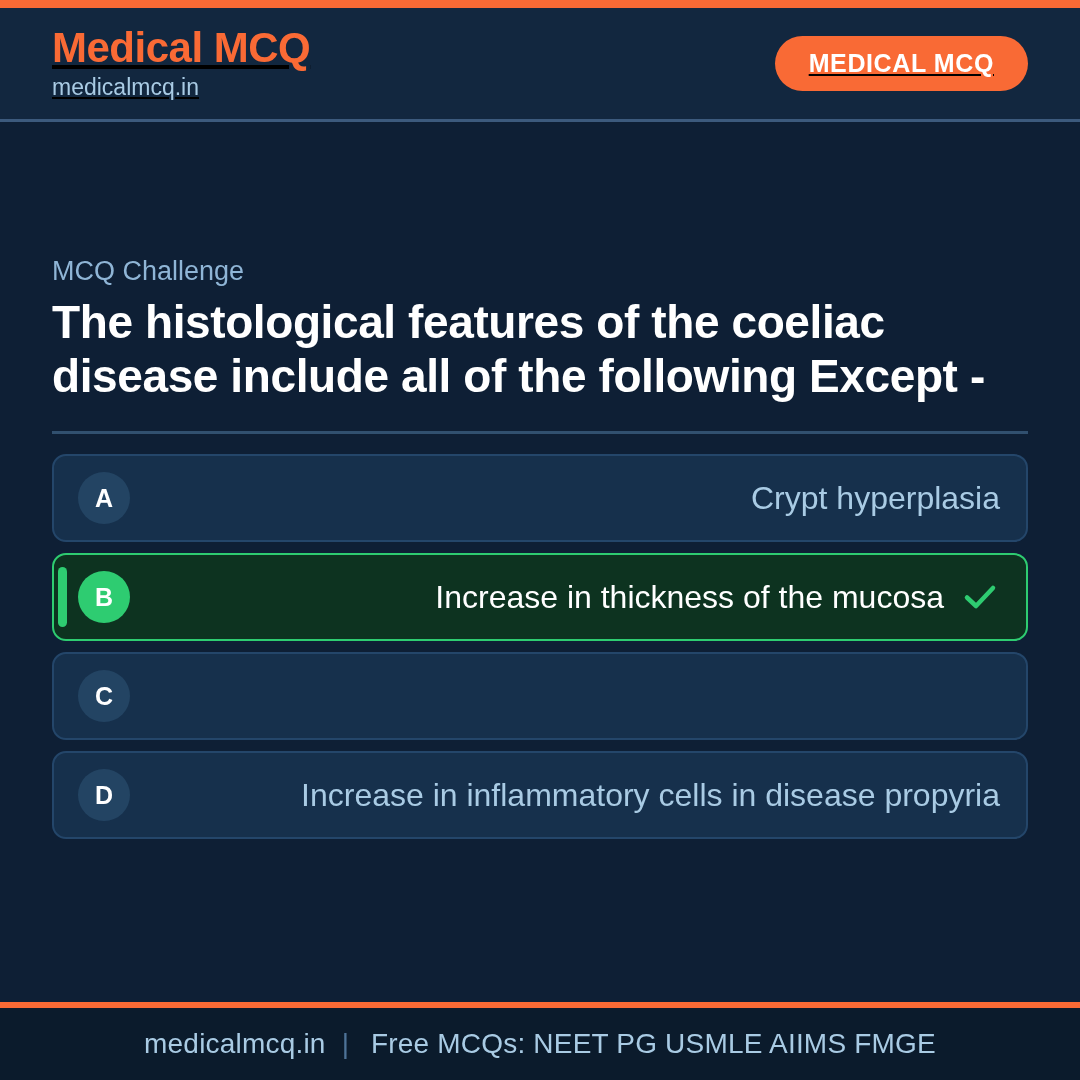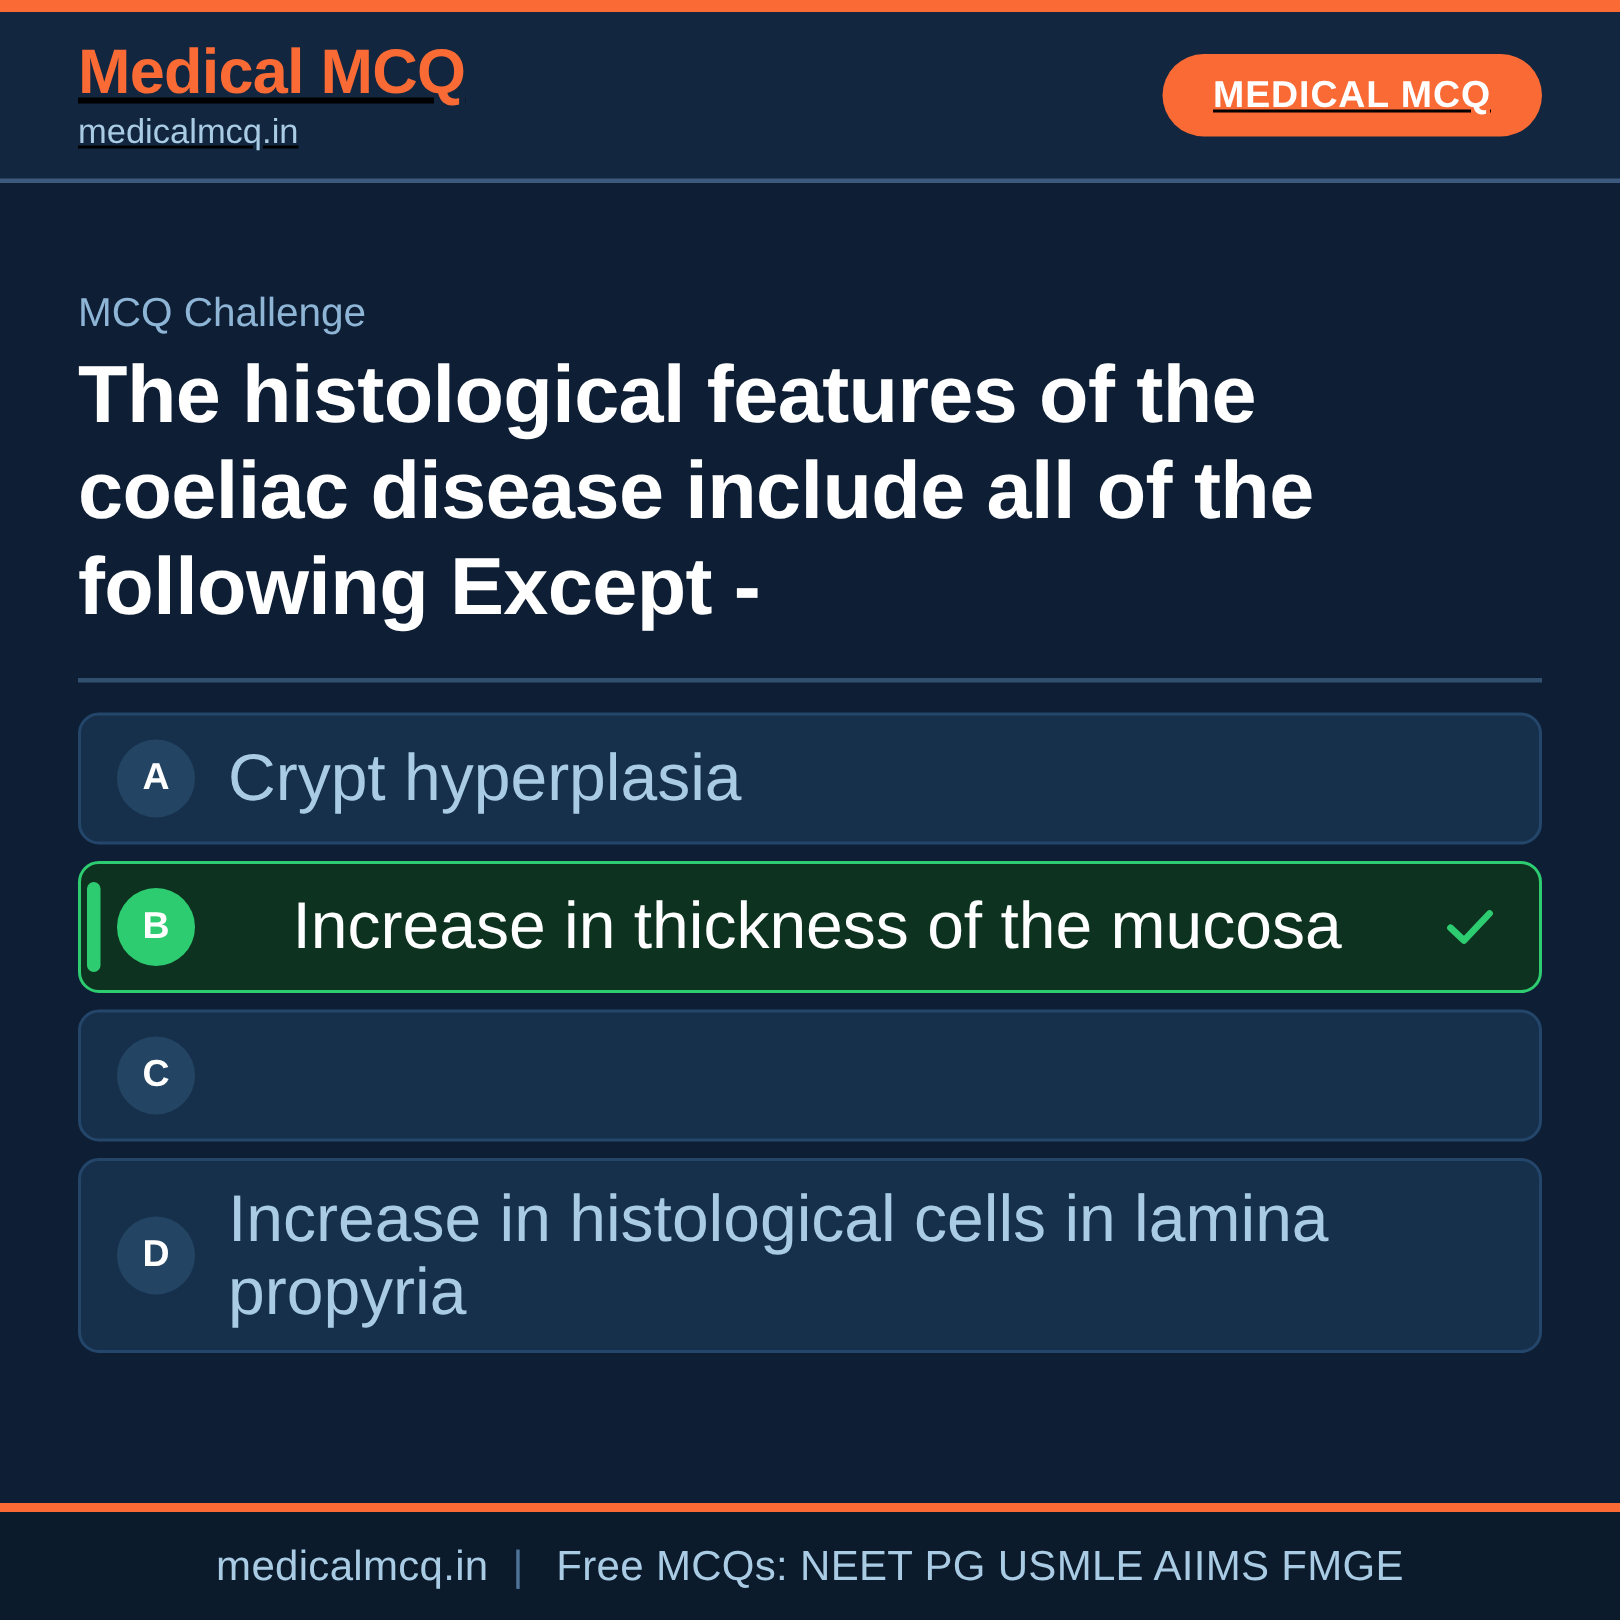--- a/index.html
+++ b/index.html
@@ -82,21 +82,21 @@
   .content-inner { width: 100%; margin-top: -30px; }
 
   .eyebrow {
     font-size: 27px;
     color: #8fb5d6;
     margin-bottom: 8px;
     line-height: 1.2;
   }
 
   .question {
-    font-size: 54px;
+    font-size: 46px;
     font-weight: bold;
     color: #ffffff;
     line-height: 1.18;
     letter-spacing: -0.4px;
     max-width: 960px;
   }
 
   .divider {
     height: 3px;
     background: #31506f;
@@ -127,24 +127,25 @@
     color: #ffffff;
     font-size: 25px;
     font-weight: bold;
     display: flex;
     align-items: center;
     justify-content: center;
     margin-right: 22px;
   }
 
   .option .otext {
-    font-size: 44px;
+    font-size: 32px;
     color: #a9cbe4;
     line-height: 1.12;
     flex: 1 1 auto;
+    text-align: right;
   }
 
   
   .option.correct {
     background: #0d3320;
     border: 2px solid #2ecc71;
   }
   .option.correct .accent-bar {
     position: absolute;
     left: 4px;
@@ -228,21 +229,21 @@
             </svg>
           </div>
         </div>
 
         <div class="option">
           <div class="badge">C</div>
         </div>
 
         <div class="option">
           <div class="badge">D</div>
-          <div class="otext">Increase in histological cells in lamina propyria</div>
+          <div class="otext">Increase in inflammatory cells in disease propyria</div>
         </div>
 
       </div>
     </div>
   </div>
 
   <div class="footer-rule"></div>
 
   <div class="footer">
     <span class="footer-text">medicalmcq.in</span>

